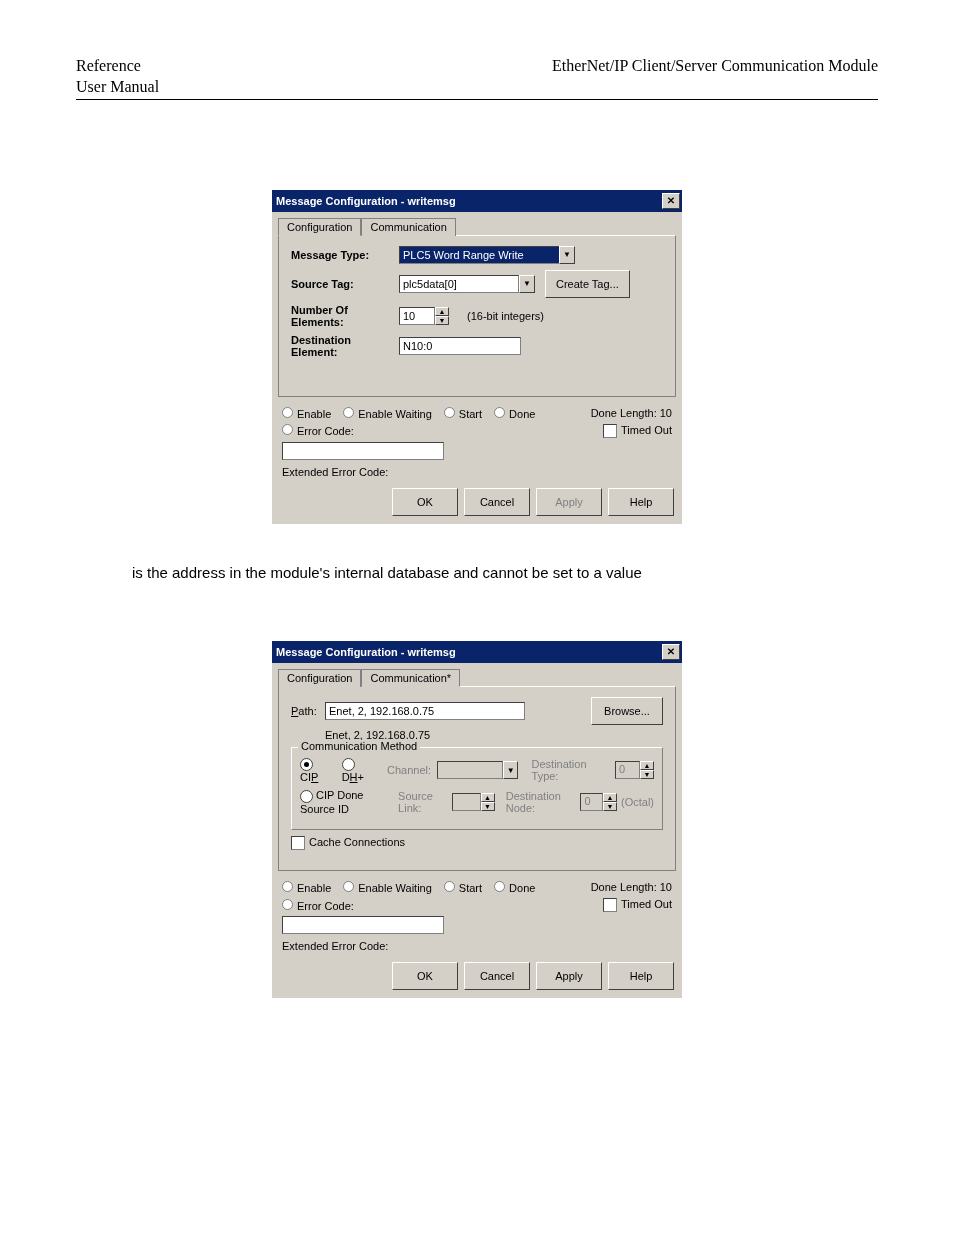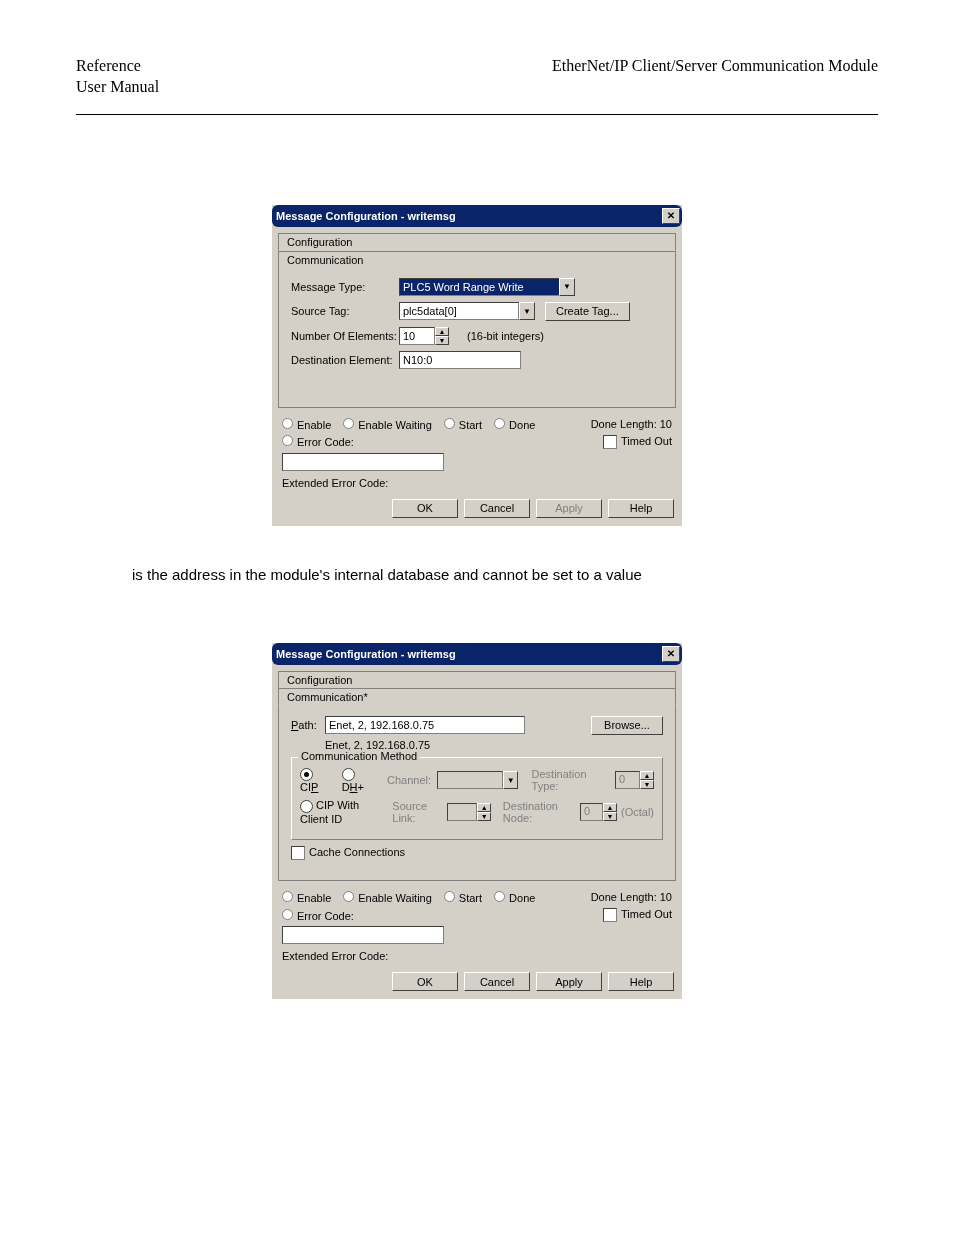--- a/index.html
+++ b/index.html
@@ -9,21 +9,21 @@
     background: #fff;
     margin: 0;
     padding: 56px 76px;
     width: 954px;
     box-sizing: border-box;
   }
   .header {
     display: flex;
     justify-content: space-between;
     border-bottom: 1px solid #000;
-    padding-bottom: 16px;
+    padding-bottom: 1px;
     margin-bottom: 90px;
   }
   .header .left, .header .right { line-height: 1.3; }
   .header .right { text-align: right; }
   .dlg-wrap { display:flex; justify-content:center; margin: 0 0 40px 0; }
   .dialog {
     width: 410px;
     background: #d4d0c8;
     font-family: Tahoma, Arial, sans-serif;
     font-size: 11px;
@@ -32,51 +32,50 @@
   }
   .titlebar {
     background: #0a246a;
     color: #fff;
     font-weight: bold;
     display: flex;
     justify-content: space-between;
     align-items: center;
     padding: 2px 2px 2px 4px;
     height: 18px;
-    border-radius: 6px;
   }
   .close-btn {
     width: 16px; height: 14px;
     background: #d4d0c8;
     border: 1px solid #fff;
     border-right-color:#404040; border-bottom-color:#404040;
     color:#000; font-weight:bold; font-size:10px;
     display:flex; align-items:center; justify-content:center;
     line-height:1;
   }
-  .tabs-row { padding: 6px 6px 0 6px; display:flex;flex-direction:column; }
+  .tabs-row { padding: 6px 6px 0 6px; display:flex; }
   .tab {
     padding: 2px 8px;
     border: 1px solid #808080;
     border-bottom: none;
     background:#d4d0c8;
     margin-right: 0;
     position: relative;
   }
   .tab.active { background:#d4d0c8; border-bottom: 1px solid #d4d0c8; z-index:2; }
   .tab.inactive { color:#000; }
   .tab-pane {
     border: 1px solid #808080;
     border-top-color:#fff;
     margin: -1px 6px 6px 6px;
     padding: 10px 12px 14px 12px;
     background:#d4d0c8;
   }
   .row { display:flex; align-items:center; margin-bottom: 6px; }
-  .lbl { width: 108px; }
+  .lbl { width: 108px; font-weight: bold; }
   .input, select.input {
     background:#fff; border:1px solid #808080;
     border-top-color:#404040; border-left-color:#404040;
     height:18px; padding: 1px 3px;
     font-family: Tahoma, Arial, sans-serif; font-size:11px;
     box-sizing:border-box;
   }
   .input.sel { background:#0a246a; color:#fff; }
   .combo-btn {
     width:16px; height:18px;
@@ -89,21 +88,21 @@
   .spin { display:flex; flex-direction:column; }
   .spin-btn{
     width:14px; height:9px;
     border:1px solid #fff;
     border-right-color:#404040; border-bottom-color:#404040;
     background:#d4d0c8; font-size:7px;
     display:flex; align-items:center; justify-content:center;
     box-sizing:border-box;
   }
   .btn {
-    height:19px;
+    height:28px;
     padding: 0 10px;
     border:1px solid #fff;
     border-right-color:#404040; border-bottom-color:#404040;
     background:#d4d0c8;
     font-family: Tahoma, Arial, sans-serif; font-size:11px;
     box-sizing:border-box;
     min-width: 66px;
   }
   .status {
     padding: 4px 10px 2px 10px;
@@ -271,21 +270,21 @@
         <div class="combo-btn">▼</div>
         <span style="width:14px;"></span>
         <span class="disabled-text">Destination Type:</span>
         <div class="input disabled-text" style="width:26px;background:#d4d0c8;margin-left:4px;">0</div>
         <div class="spin">
               <div class="spin-btn">▲</div>
               <div class="spin-btn">▼</div>
             </div>
       </div>
       <div class="row">
-        <span><span class="radio"></span><span>CIP With Client ID</span></span>
+        <span><span class="radio"></span><span>CIP Done Source ID</span></span>
         <span style="width:6px;"></span>
         <span class="disabled-text">Source Link:</span>
         <div class="input disabled-text" style="width:34px;background:#d4d0c8;margin-left:4px;"></div>
         <div class="spin">
               <div class="spin-btn">▲</div>
               <div class="spin-btn">▼</div>
             </div>
         <span style="width:14px;"></span>
         <span class="disabled-text">Destination Node:</span>
         <div class="input disabled-text" style="width:26px;background:#d4d0c8;margin-left:4px;">0</div>

